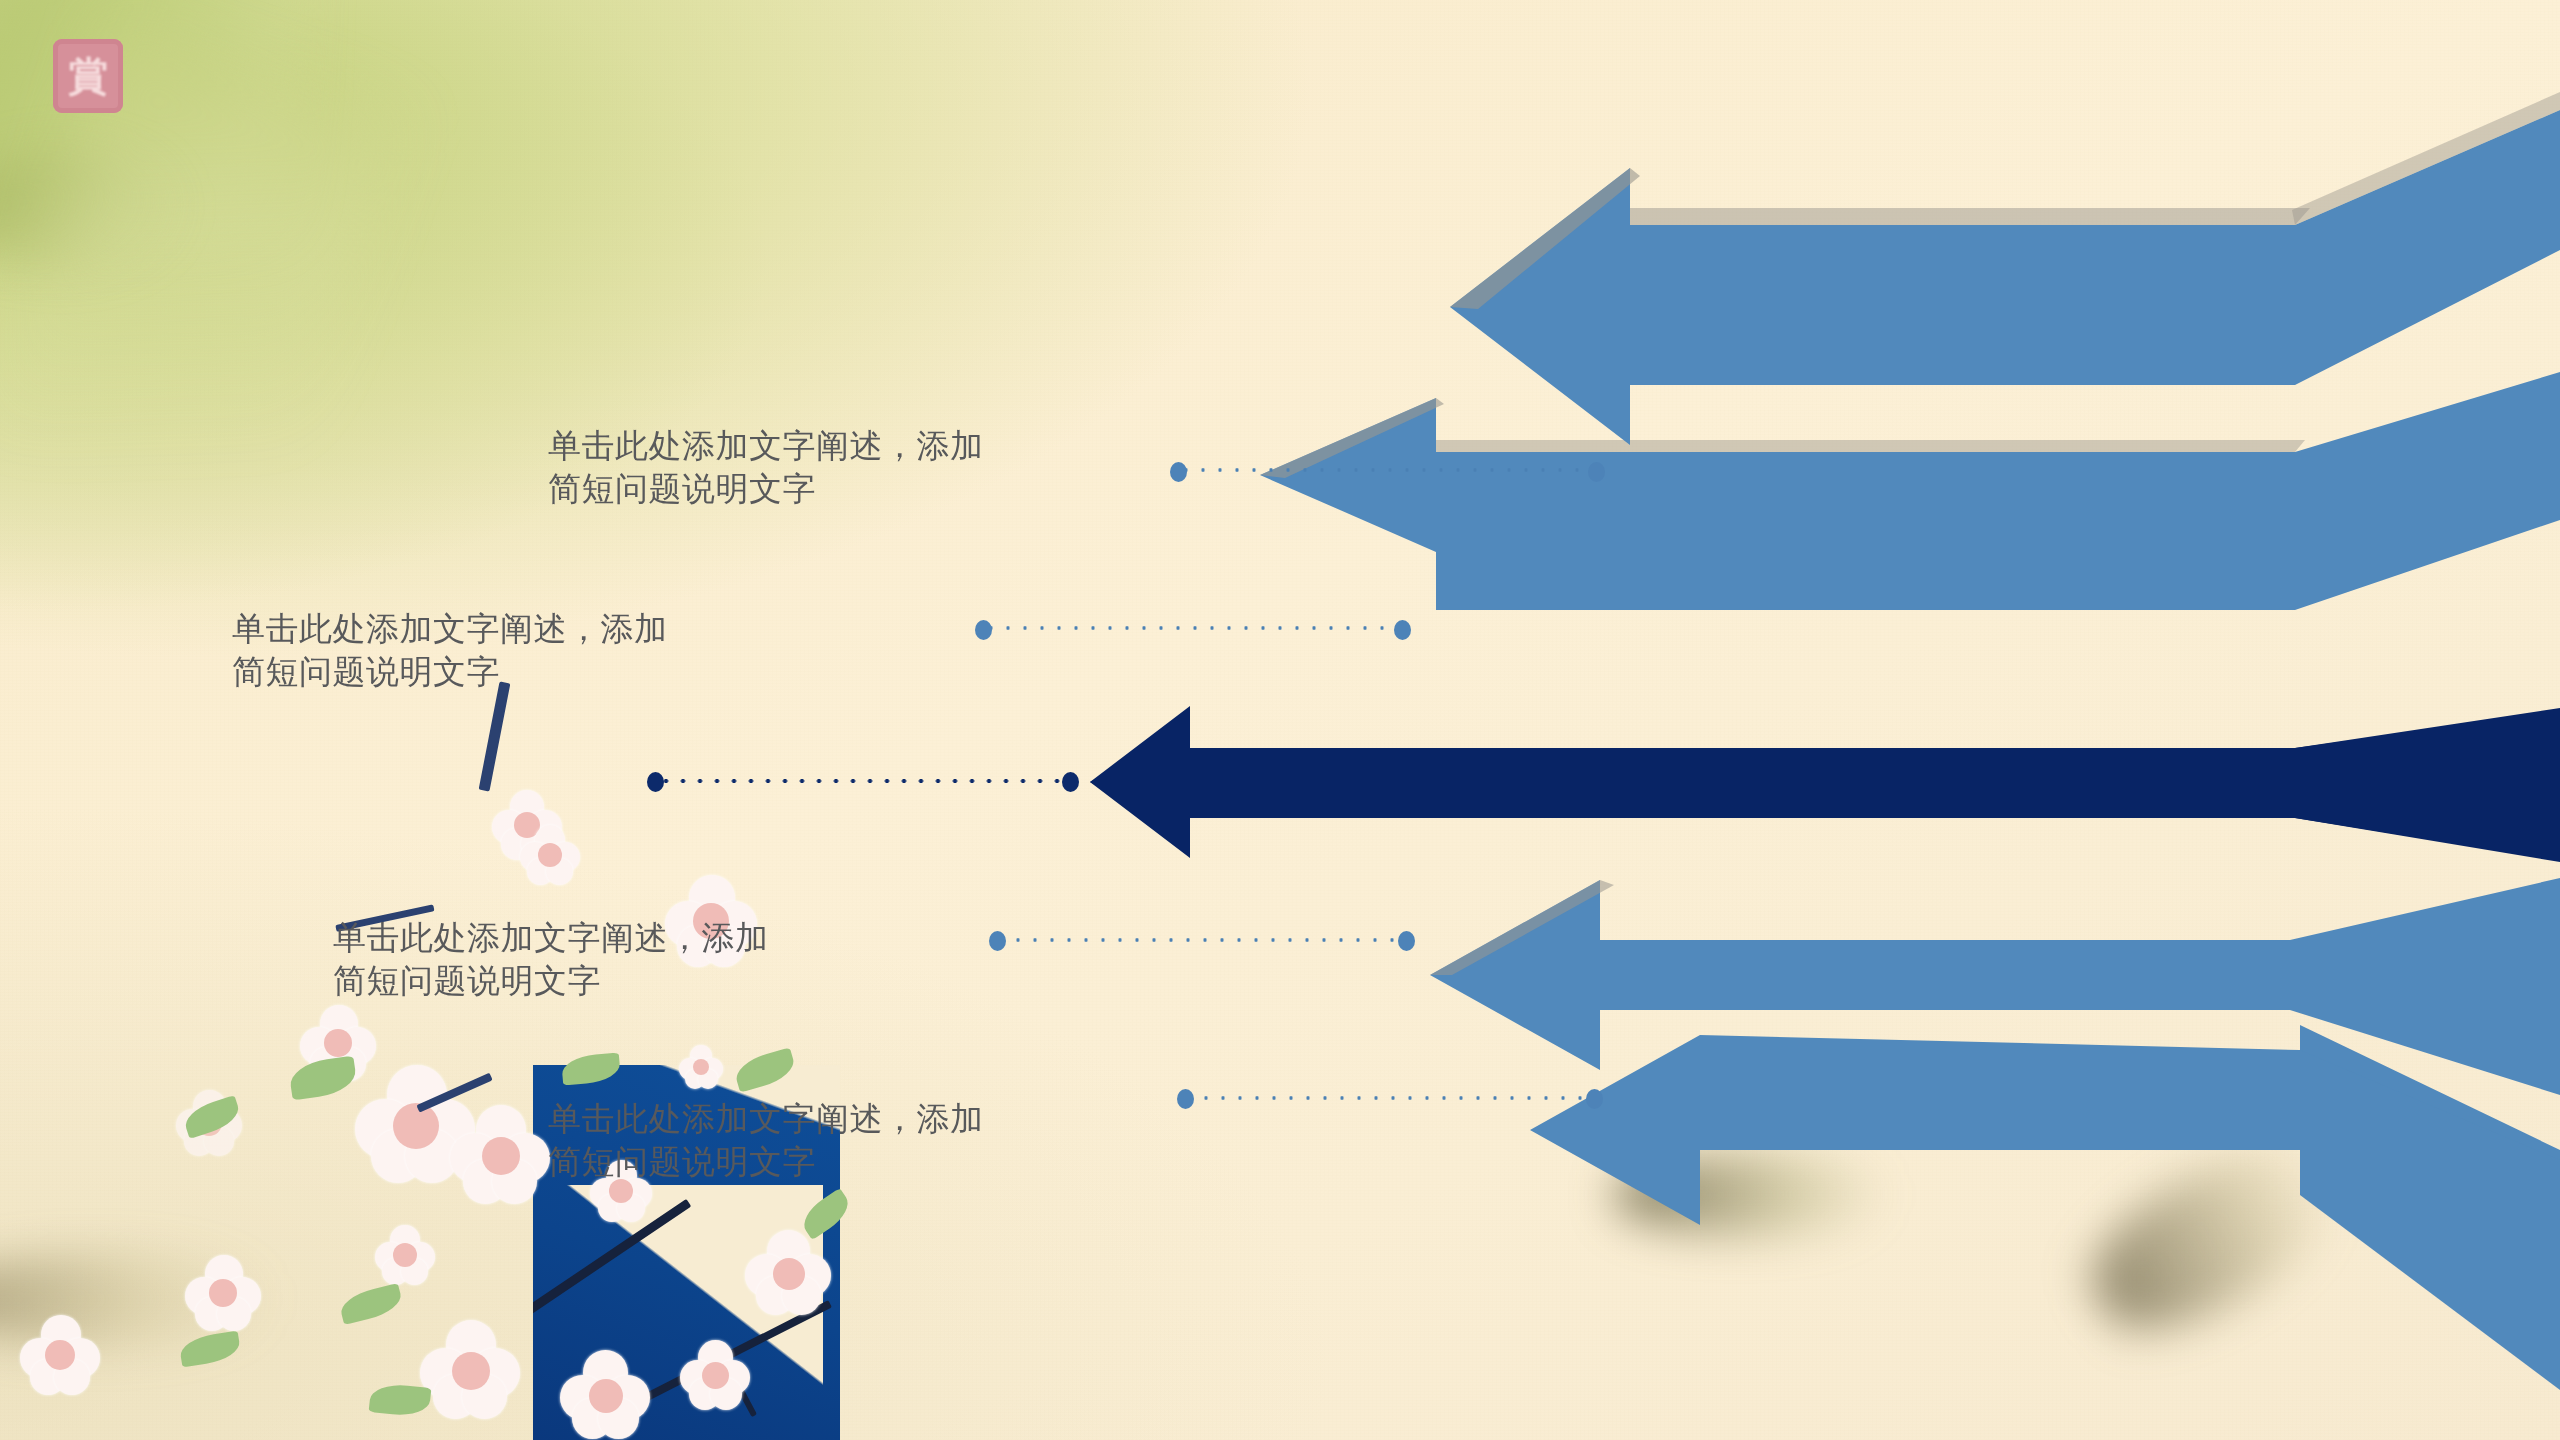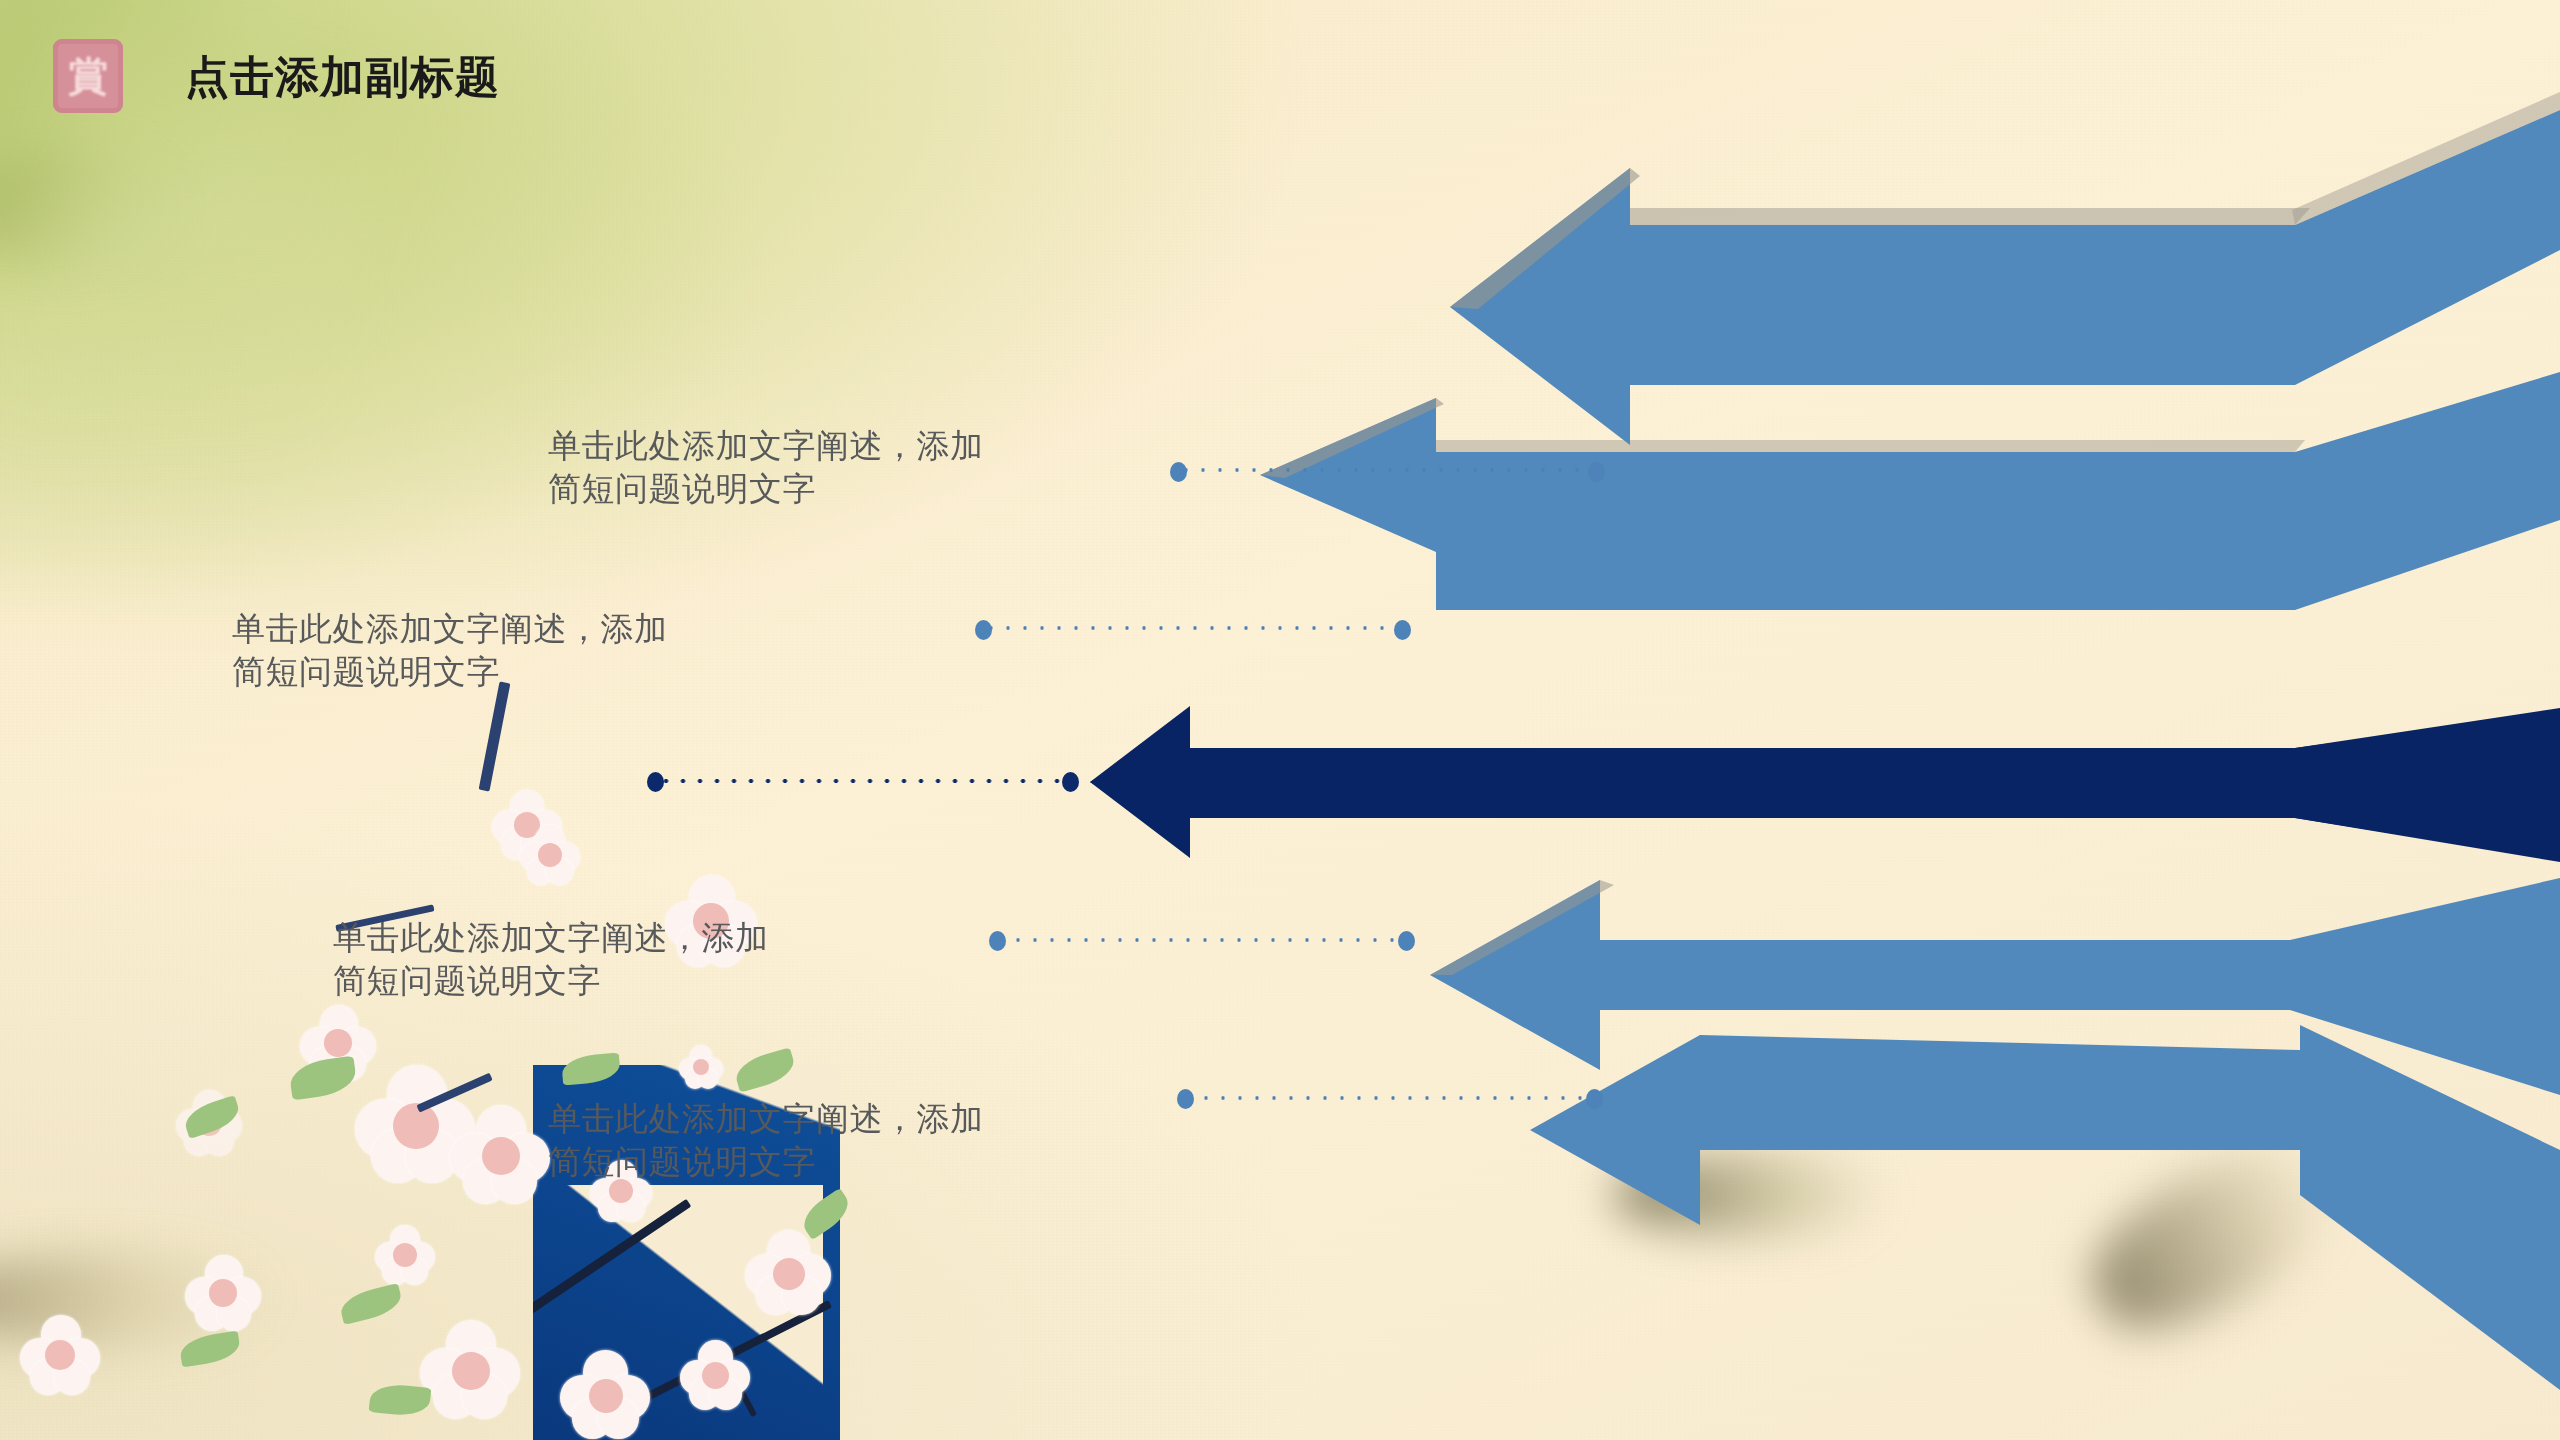--- a/index.html
+++ b/index.html
@@ -199,21 +199,20 @@
               background: linear-gradient(95deg, rgba(95,88,60,.70), rgba(160,152,105,.30) 70%, rgba(210,200,155,0) 100%);
               border-radius: 50%/40%;"></div>
   <div class="blur-smudge" style="left:-40px; top:150px; width:220px; height:120px;
               background: linear-gradient(115deg, rgba(150,165,80,.45), rgba(200,208,140,.15) 70%, rgba(230,230,190,0) 100%);
               border-radius: 50%/45%;"></div>
 
   <div class="seal">
     <div class="glyph">賞</div>
   </div>
 
-  <div class="subtitle">点击添加副标题</div>
 
   <svg class="arrow-layer" viewBox="0 0 2560 1440" preserveAspectRatio="none">
     <defs>
       <linearGradient id="shGrad" x1="0" y1="0" x2="1" y2="0">
         <stop offset="0%" stop-color="#8d8d8d"></stop>
         <stop offset="100%" stop-color="#b7b2a8"></stop>
       </linearGradient>
     </defs>
 
     <g>

